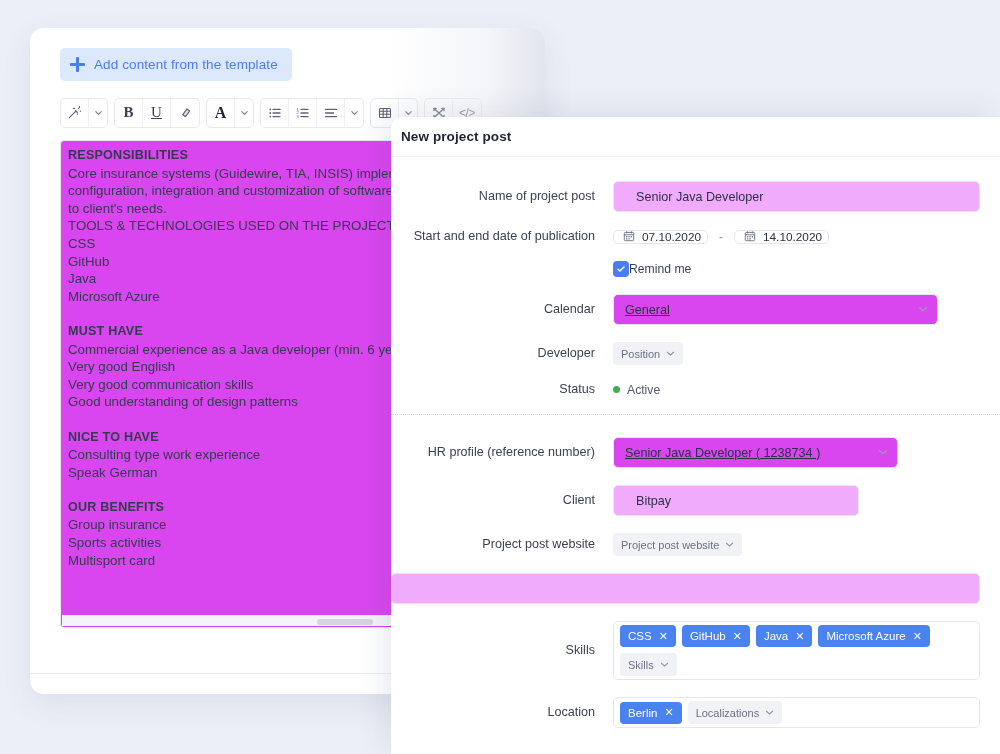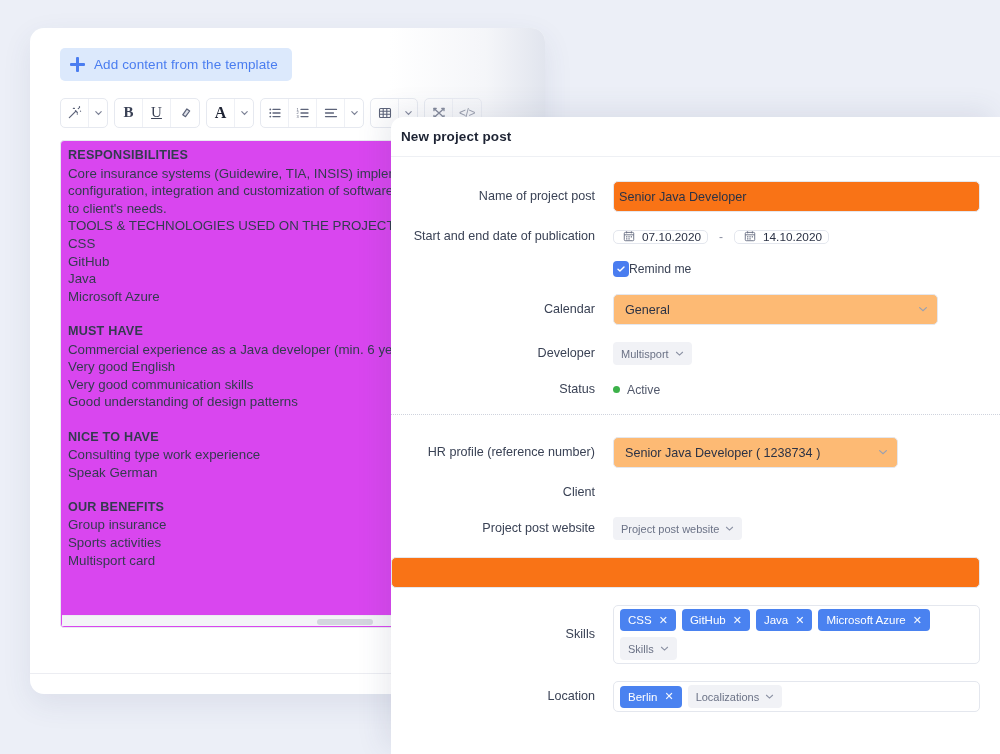--- a/index.html
+++ b/index.html
@@ -216,22 +216,22 @@
     color: #3a4255;
     line-height: 1.2;
   }
   .form-field { flex: 1 1 auto; display: flex; align-items: center; gap: 11px; }
 
   .inp {
     height: 31px;
     width: 100%;
     border: 1px solid #e4e7ee;
     border-radius: 5px;
-    background: #f97316;
-    padding: 0 5px;
+    background: #f0abfc;
+    padding: 0 22px;
     font-size: 12.6px;
     color: #2b3245;
     font-family: inherit;
     outline: none;
   }
   .inp::placeholder { color: #aab0bf; }
 
   .inp-sm { width: 246px; }
 
   .date-box {
@@ -247,27 +247,28 @@
     cursor: pointer;
   }
   .date-text { font-size: 11.8px; color: #2b3245; }
   .date-dash { font-size: 12px; color: #8a90a2; }
 
   .select {
     position: relative;
     height: 31px;
     border: 1px solid #e4e7ee;
     border-radius: 5px;
-    background: #fdba74;
+    background: #d946ef;
     display: flex;
     align-items: center;
     padding: 0 28px 0 11px;
     font-size: 12.6px;
     color: #2b3245;
     cursor: pointer;
+    text-decoration: underline;
   }
   .select .chev {
     position: absolute;
     right: 9px;
     top: 50%;
     transform: translateY(-50%);
     color: #9aa0b0;
   }
   .select-calendar { width: 325px; }
   .select-hr { width: 285px; }
@@ -561,21 +562,21 @@
               </svg>
           </span>
         </div>
       </div>
     </div>
 
     <div class="form-row">
       <div class="form-label">Developer</div>
       <div class="form-field">
         <button class="chip-select">
-          <span>Multisport</span>
+          <span>Position</span>
           <span>
             <svg width="9" height="9" viewBox="0 0 10 10" fill="none" stroke="#8c92a4" stroke-width="1.2" stroke-linecap="round">
                 <path d="M1.6 3.6l3.4 3.2 3.4-3.2"></path>
               </svg>
           </span>
         </button>
       </div>
     </div>
 
     <div class="form-row">
@@ -597,20 +598,23 @@
             <svg width="10" height="10" viewBox="0 0 10 10" fill="none" stroke="#9aa0b0" stroke-width="1.2" stroke-linecap="round">
                 <path d="M1.6 3.6l3.4 3.2 3.4-3.2"></path>
               </svg>
           </span>
         </div>
       </div>
     </div>
 
     <div class="form-row">
       <div class="form-label">Client</div>
+      <div class="form-field">
+        <input class="inp inp-sm" value="Bitpay" style="">
+      </div>
     </div>
 
     <div class="form-row">
       <div class="form-label">Project post website</div>
       <div class="form-field">
         <button class="chip-select">
           <span>Project post website</span>
           <span>
             <svg width="9" height="9" viewBox="0 0 10 10" fill="none" stroke="#8c92a4" stroke-width="1.2" stroke-linecap="round">
                 <path d="M1.6 3.6l3.4 3.2 3.4-3.2"></path>

